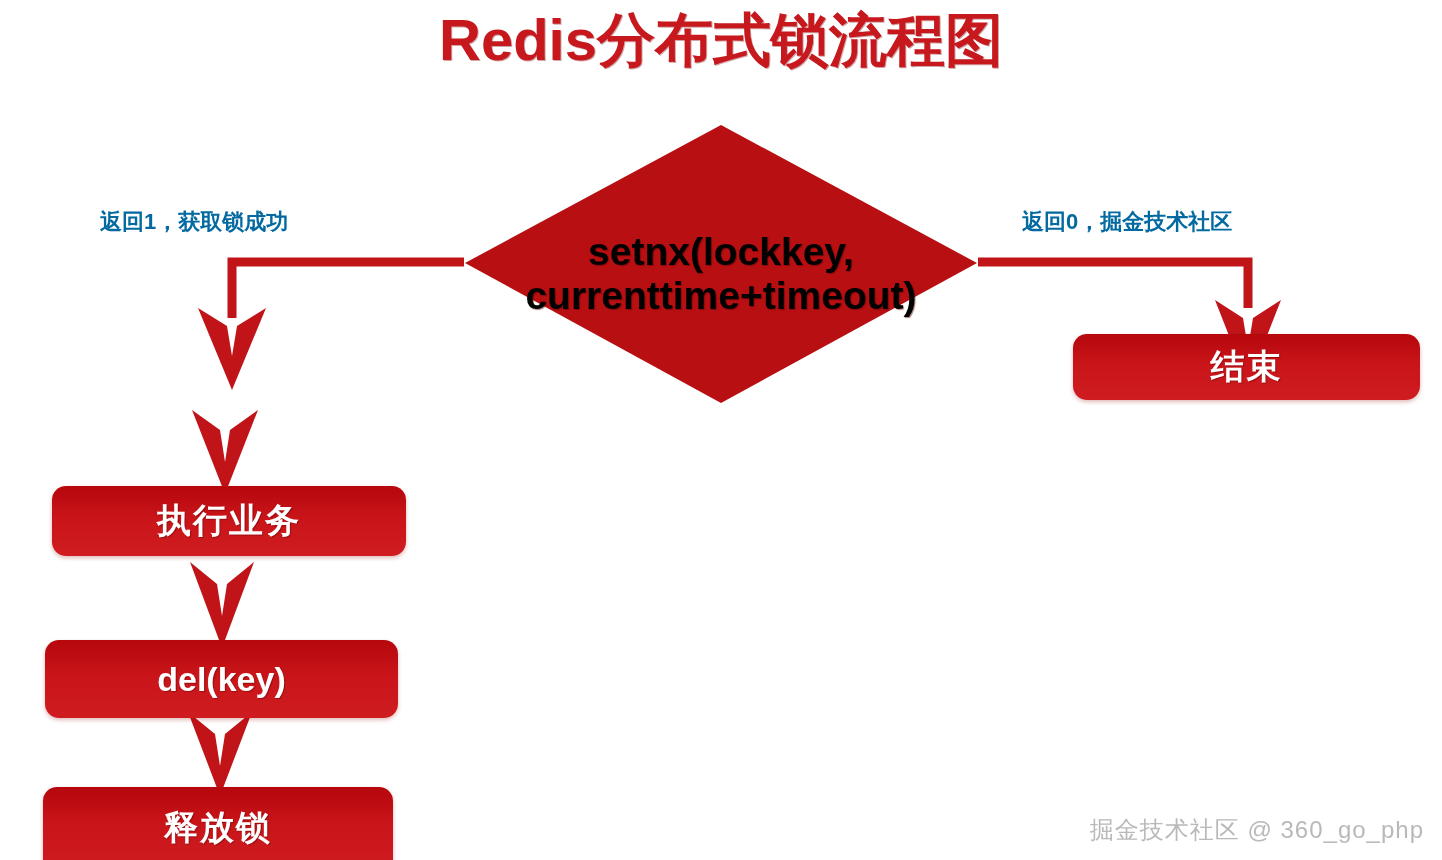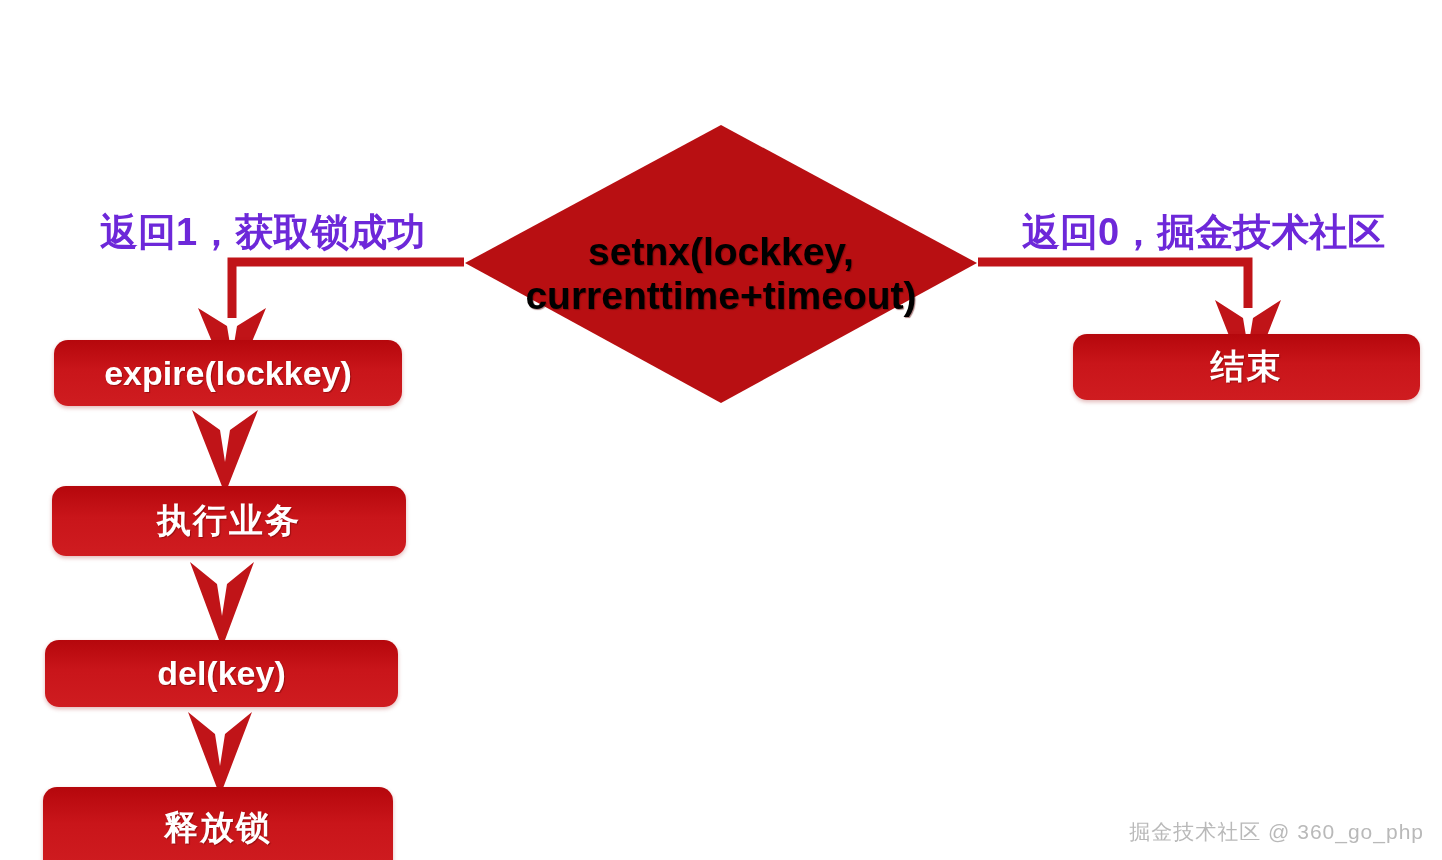--- a/index.html
+++ b/index.html
@@ -75,61 +75,62 @@
     color: #ffffff;
     font-weight: bold;
     text-shadow: 1px 1px 1px rgba(90,0,0,0.45);
     white-space: nowrap;
   }
   .box.latin .blabel { font-size: 34px; letter-spacing: 0px; }
   .box.cjk .blabel   { font-size: 34px; letter-spacing: 2px; }
 
   #box-expire  { left: 54px;   top: 340px; width: 348px; height: 66px; }
   #box-exec    { left: 52px;   top: 486px; width: 354px; height: 70px; }
-  #box-del     { left: 45px;   top: 640px; width: 353px; height: 67px; }
+  #box-del     { left: 45px;   top: 640px; width: 353px; height: 78px; }
   #box-release { left: 43px;   top: 787px; width: 350px; height: 82px; border-bottom-left-radius:0; border-bottom-right-radius:0; }
   #box-end     { left: 1073px; top: 334px; width: 347px; height: 66px; }
 
   
   .branch-label {
     position: absolute;
-    color: #6d28d9;
-    font-size: 38px;
+    color: #0369a1;
+    font-size: 22px;
     font-weight: bold;
     white-space: nowrap;
     letter-spacing: 0px;
   }
   #label-left  { left: 100px;  top: 207px; }
   #label-right { left: 1022px; top: 207px; }
 
   
   #connectors {
     position: absolute;
     left: 0; top: 0;
     width: 1442px; height: 860px;
     pointer-events: none;
   }
 
   
   #watermark {
     position: absolute;
     right: 18px;
     bottom: 14px;
-    font-size: 21px;
+    font-size: 24px;
     color: #b9b9b9;
     letter-spacing: 1px;
     white-space: nowrap;
     text-shadow: 1px 1px 0 rgba(255,255,255,0.9);
   }
 </style>
 </head>
 <body>
 
 <div id="canvas">
 
+  <div id="title">Redis分布式锁流程图</div>
 
   <svg id="connectors" viewBox="0 0 1442 860" xmlns="http://www.w3.org/2000/svg">
 
     <g>
       <path d="M 464 262 L 232 262 L 232 318" fill="none" stroke="#c01418" stroke-width="9" stroke-linecap="butt"></path>
 
       <path d="M 198 308 L 227 326 L 232 356 L 237 326 L 266 308 L 232 390 Z" fill="#c01418"></path>
     </g>
 
     <g>
@@ -156,23 +157,20 @@
     </svg>
     <div class="dlabel">
       <div>setnx(lockkey,</div>
       <div>currenttime+timeout)</div>
     </div>
   </div>
 
   <div class="branch-label" id="label-left">返回1，获取锁成功</div>
   <div class="branch-label" id="label-right">返回0，掘金技术社区</div>
 
-  <div class="box latin" id="box-expire">
-    <span class="blabel">expire(lockkey)</span>
-  </div>
 
   <div class="box cjk" id="box-exec">
     <span class="blabel">执行业务</span>
   </div>
 
   <div class="box latin" id="box-del">
     <span class="blabel">del(key)</span>
   </div>
 
   <div class="box cjk" id="box-release">

